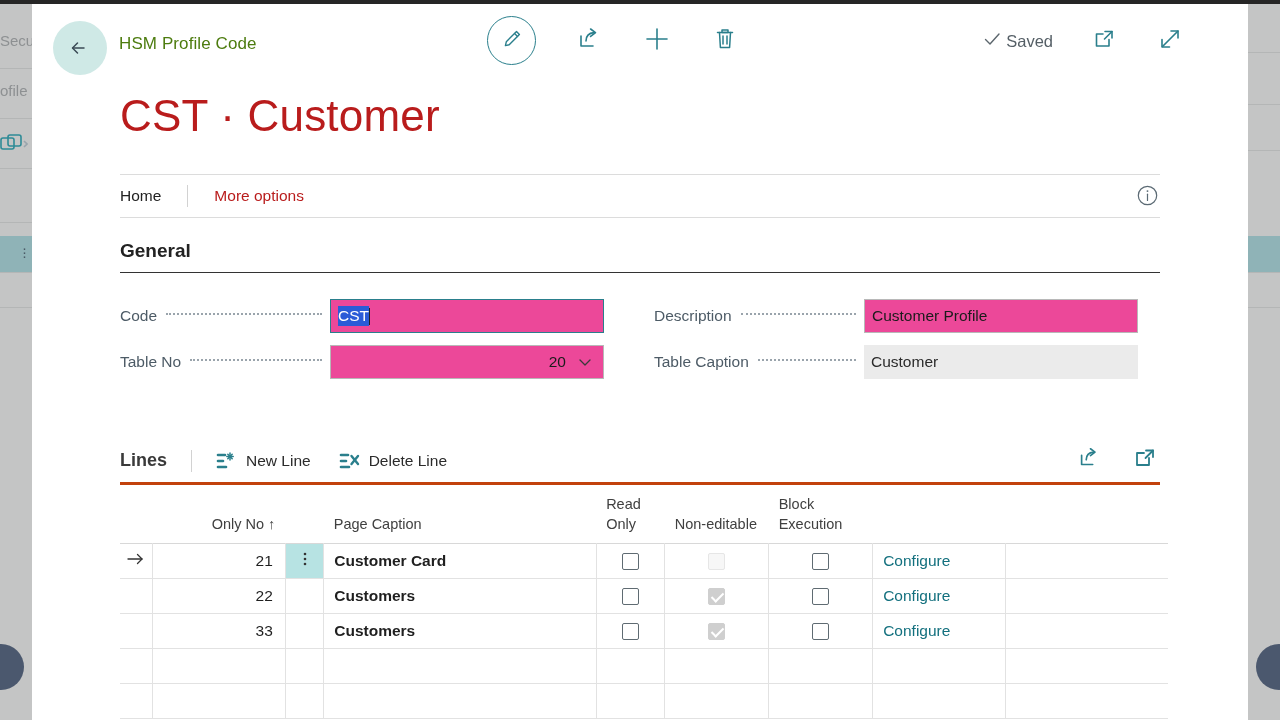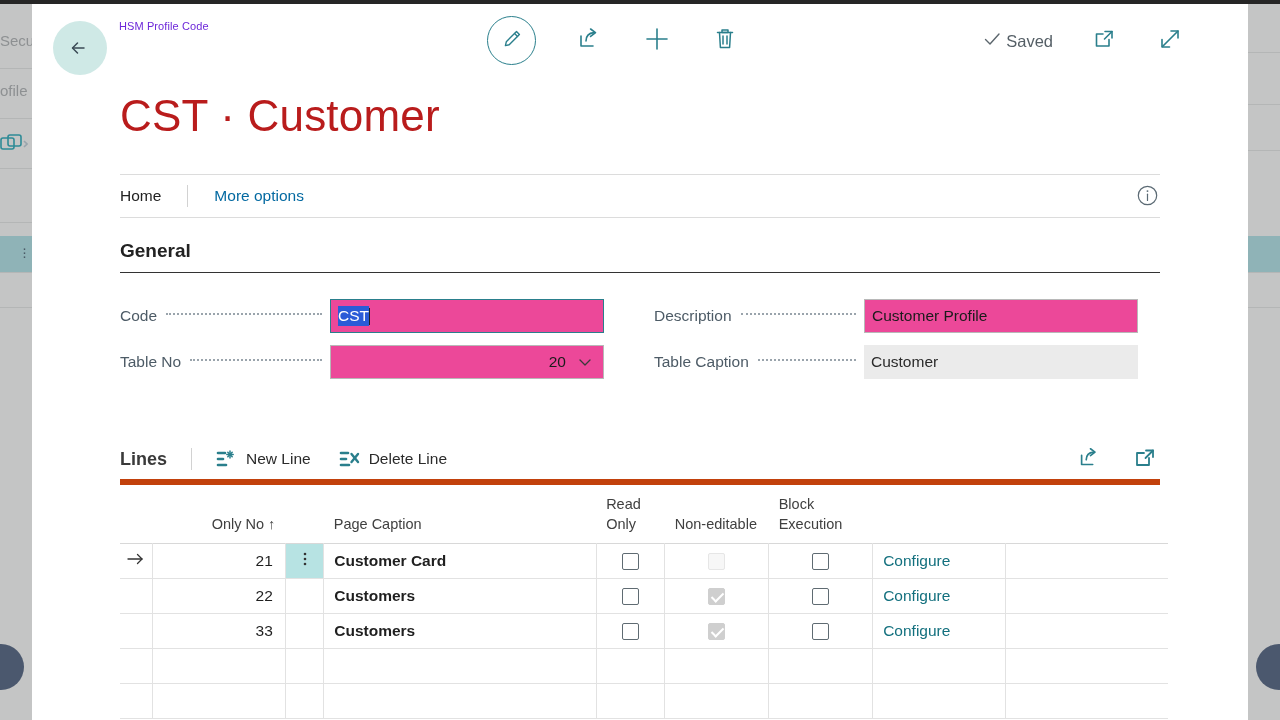--- a/index.html
+++ b/index.html
@@ -83,23 +83,23 @@
   .back-btn {
     position: absolute; left: 21px; top: 17px;
     width: 54px; height: 54px;
     border-radius: 50%;
     background: #cfe9e6;
     display: flex; align-items: center; justify-content: center;
     cursor: pointer;
   }
   .back-btn svg { display: block; }
   .crumb {
-    position: absolute; left: 87px; top: 16px;
-    font-size: 11px;
-    color: #6d28d9;
+    position: absolute; left: 87px; top: 30px;
+    font-size: 17px;
+    color: #4d7c0f;
     letter-spacing: .1px;
   }
   .cmd-icons {
     position: absolute; left: 455px; top: 12px;
     display: flex; align-items: center; gap: 38px;
   }
   .cmd-ico {
     width: 30px; height: 30px;
     display: flex; align-items: center; justify-content: center;
     cursor: pointer;
@@ -143,21 +143,21 @@
     display: flex; align-items: center;
   }
   .tab {
     font-size: 15.5px;
     color: #2f2f2f;
     padding: 0 16px 0 0;
     cursor: pointer;
     white-space: nowrap;
   }
   .tab.active { color: #222; }
-  .tab.muted  { color: #0369a1; }
+  .tab.muted  { color: #b91c1c; }
   .tab-sep {
     width: 1px; height: 22px;
     background: #d2d2d2;
     margin: 0 26px 0 10px;
   }
   .info-ico {
     position: absolute; right: 0px; top: 9px;
     width: 24px; height: 24px;
     color: #5b6a74;
     cursor: pointer;
@@ -225,21 +225,21 @@
     gap: 11px;
     padding-right: 10px;
   }
   .chev { color: #3a3a3a; display: flex; }
 
   
   .lines-head {
     margin: 54px 88px 0 88px;
     height: 46px;
     display: flex; align-items: center;
-    border-bottom: 6px solid #c2410c;
+    border-bottom: 3px solid #c2410c;
     position: relative;
   }
   .lines-title { font-size: 18px; font-weight: 700; color: #3a3a3a; }
   .lines-sep { width: 1px; height: 22px; background: #d2d2d2; margin: 0 24px; }
   .lines-act {
     display: flex; align-items: center; gap: 8px;
     font-size: 15.5px; color: #2b2b2b;
     margin-right: 28px; cursor: pointer;
   }
   .lines-act .gi { color: #2a7f8c; display: flex; }

